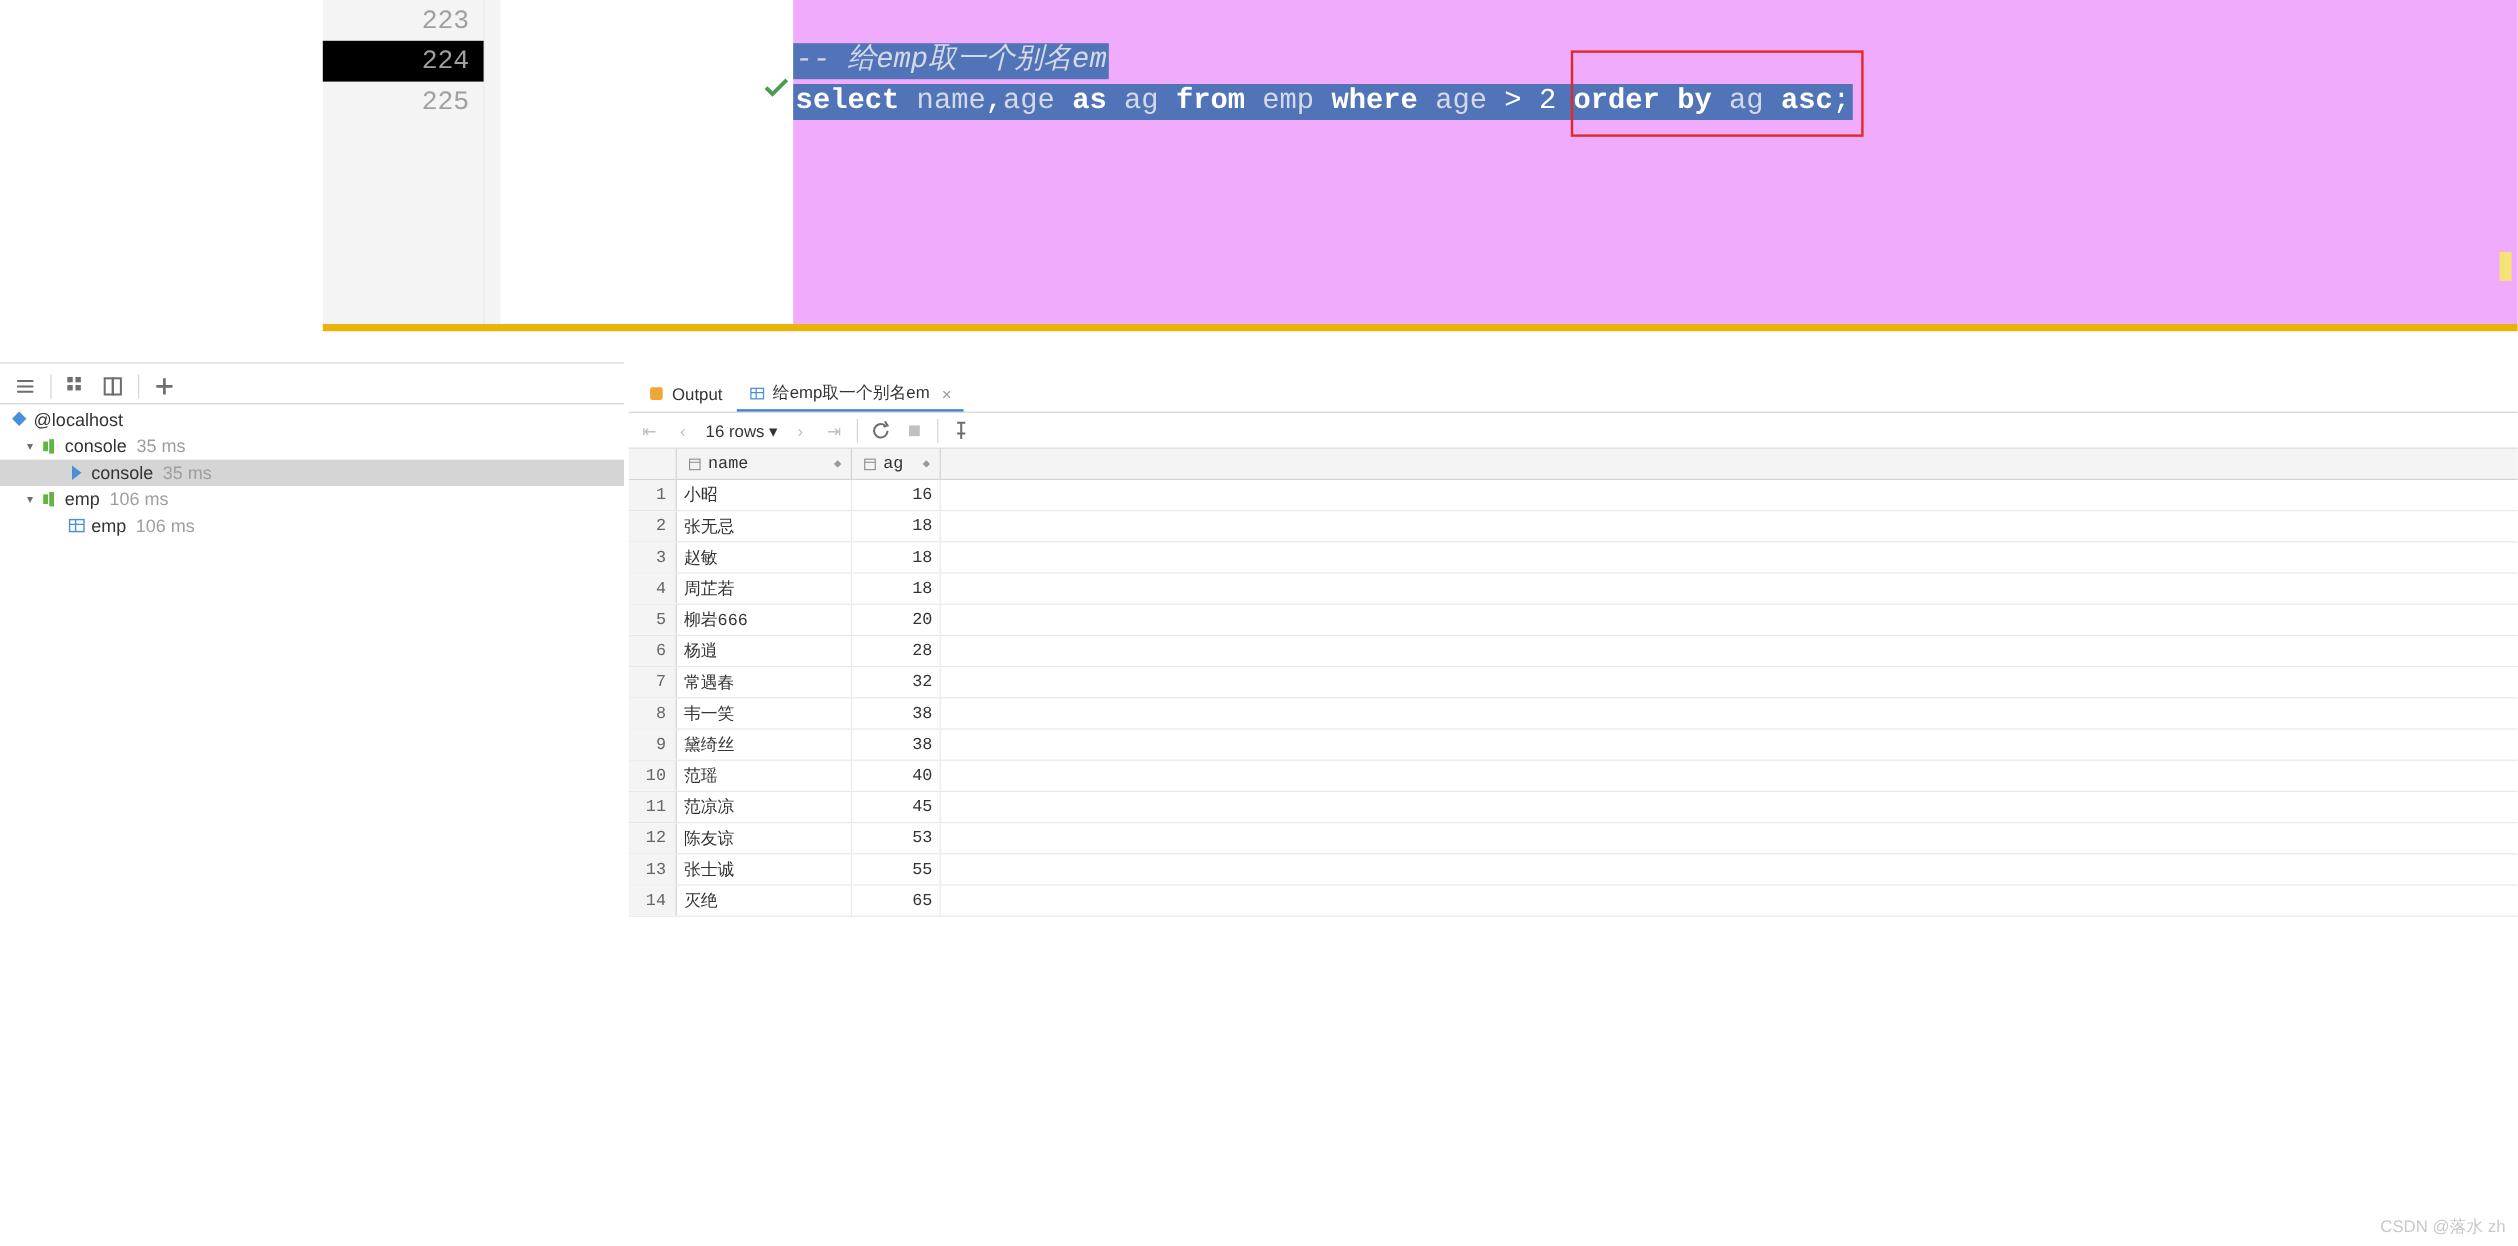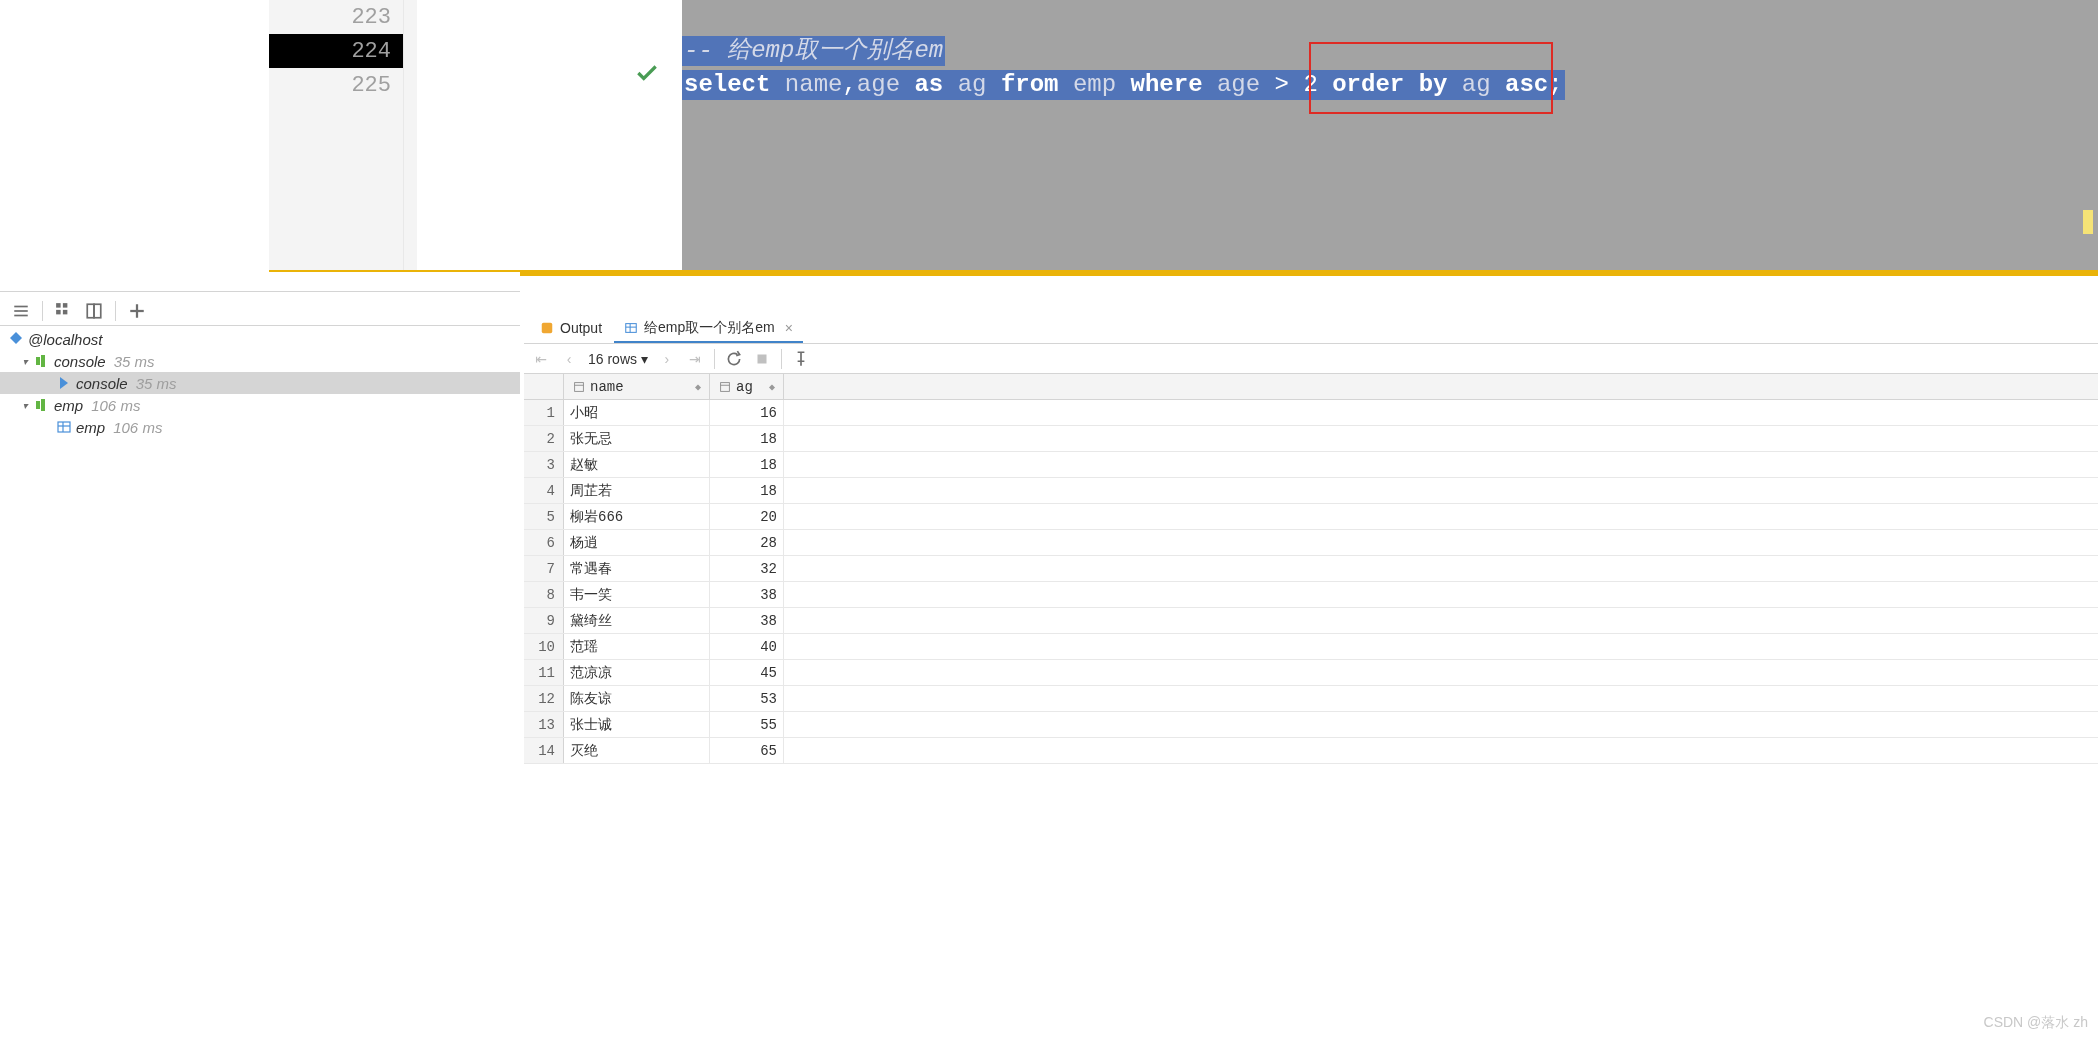--- a/index.html
+++ b/index.html
@@ -6,31 +6,31 @@
     body { font-family: -apple-system, BlinkMacSystemFont, "Segoe UI", Arial, sans-serif; background: #fff; width: 2098px; height: 1038px; position: relative; overflow: hidden; }
     
     
     .editor-container { position: absolute; left: 269px; top: 0; right: 0; height: 276px; background: #fff; border-bottom: 6px solid #eab308; }
     .gutter { position: absolute; left: 0; top: 0; width: 135px; height: 100%; background: #f4f4f4; border-right: 1px solid #e8e8e8; }
     .gutter-line { height: 34px; display: flex; align-items: center; justify-content: flex-end; padding-right: 12px; font-family: "Courier New", monospace; font-size: 22px; color: #a0a0a0; }
     .gutter-line.current { background: #000000; }
     .gutter-icons { position: absolute; left: 135px; top: 0; width: 13px; height: 100%; background: #f4f4f4; }
     .status-icons { position: absolute; left: 353px; top: 0; width: 60px; height: 100%; }
     .check-icon { position: absolute; top: 60px; left: 12px; width: 26px; height: 26px; color: #499c54; }
-    .code-bg { position: absolute; left: 413px; top: 0; right: 0; height: 100%; background: #a3a3a3; }
+    .code-bg { position: absolute; left: 392px; top: 0; right: 0; height: 100%; background: #f0abfc; }
     .code-line { height: 34px; display: flex; align-items: center; font-family: "Courier New", monospace; font-size: 24px; }
     .selection { background: #5174b8; color: #fff; padding: 0 2px; display: inline-block; height: 30px; line-height: 30px; }
     .comment-sel { font-style: italic; color: #d4d9e8; }
     .keyword-sel { font-weight: bold; color: #fff; }
     .ident-sel { color: #d4d9e8; }
     .highlight-box { position: absolute; border: 2px solid #de2b24; left: 1040px; top: 42px; width: 244px; height: 72px; pointer-events: none; z-index: 10; }
     .right-marker { position: absolute; right: 5px; top: 210px; width: 10px; height: 24px; background: #f5e376; }
     
     
-    .services-panel { position: absolute; left: 0; top: 272px; width: 520px; bottom: 0; background: #fff; font-style: italic; }
+    .services-panel { position: absolute; left: 0; top: 283px; width: 520px; bottom: 0; background: #fff; }
     .services-header { position: absolute; left: 0; top: 0; right: 0; height: 20px; border-bottom: 1px solid #d4d4d4; font-size: 15px; color: #333; }
     .services-toolbar { position: absolute; left: 0; top: 24px; right: 0; height: 30px; display: flex; align-items: center; padding-left: 12px; gap: 12px; border-bottom: 1px solid #d4d4d4; }
     .toolbar-ico { width: 18px; height: 18px; display: flex; align-items: center; justify-content: center; color: #6e6e6e; cursor: pointer; }
     .toolbar-sep { width: 1px; height: 20px; background: #d4d4d4; }
     .services-tree { position: absolute; left: 0; top: 56px; right: 0; bottom: 0; font-size: 15px; }
     .tree-item { height: 22px; display: flex; align-items: center; padding-left: 8px; gap: 4px; color: #333; }
     .tree-item.selected { background: #d5d5d5; }
     .tree-chevron { width: 10px; height: 10px; display: inline-flex; align-items: center; justify-content: center; color: #6e6e6e; font-size: 10px; }
     .tree-icon { width: 16px; height: 16px; display: inline-flex; align-items: center; justify-content: center; font-size: 12px; }
     .tree-time { color: #9e9e9e; margin-left: 4px; }

